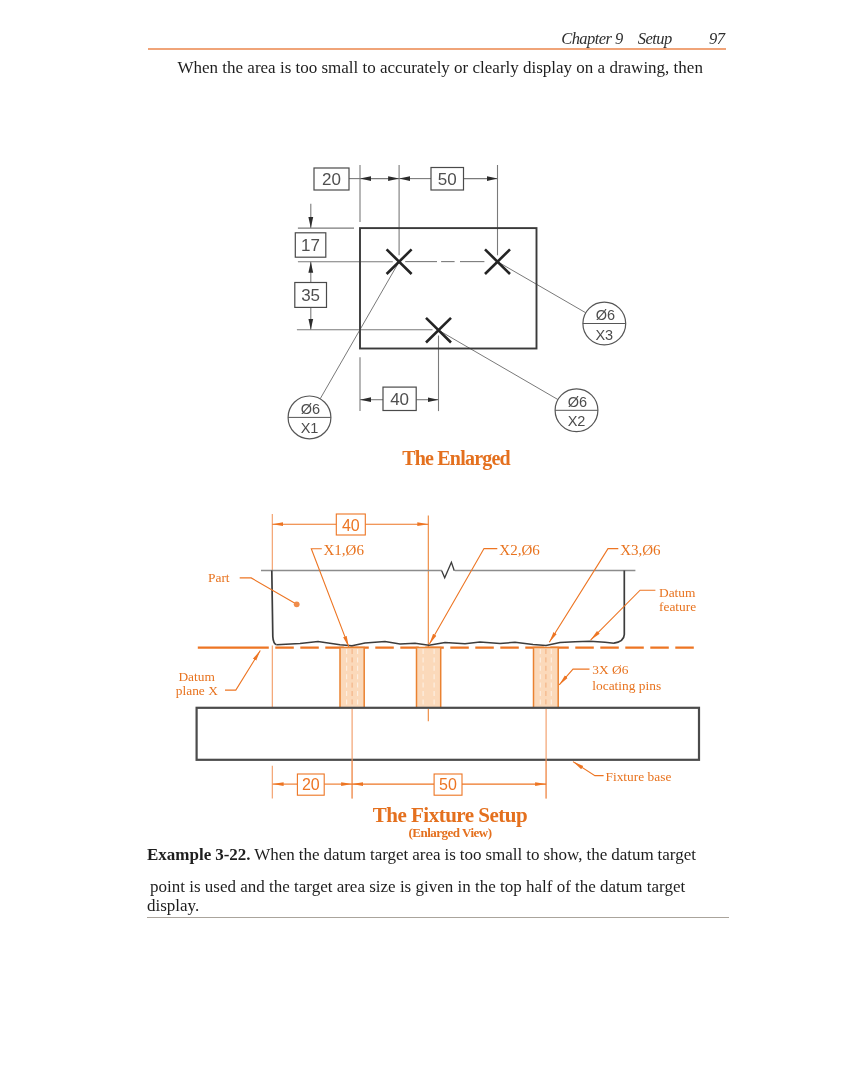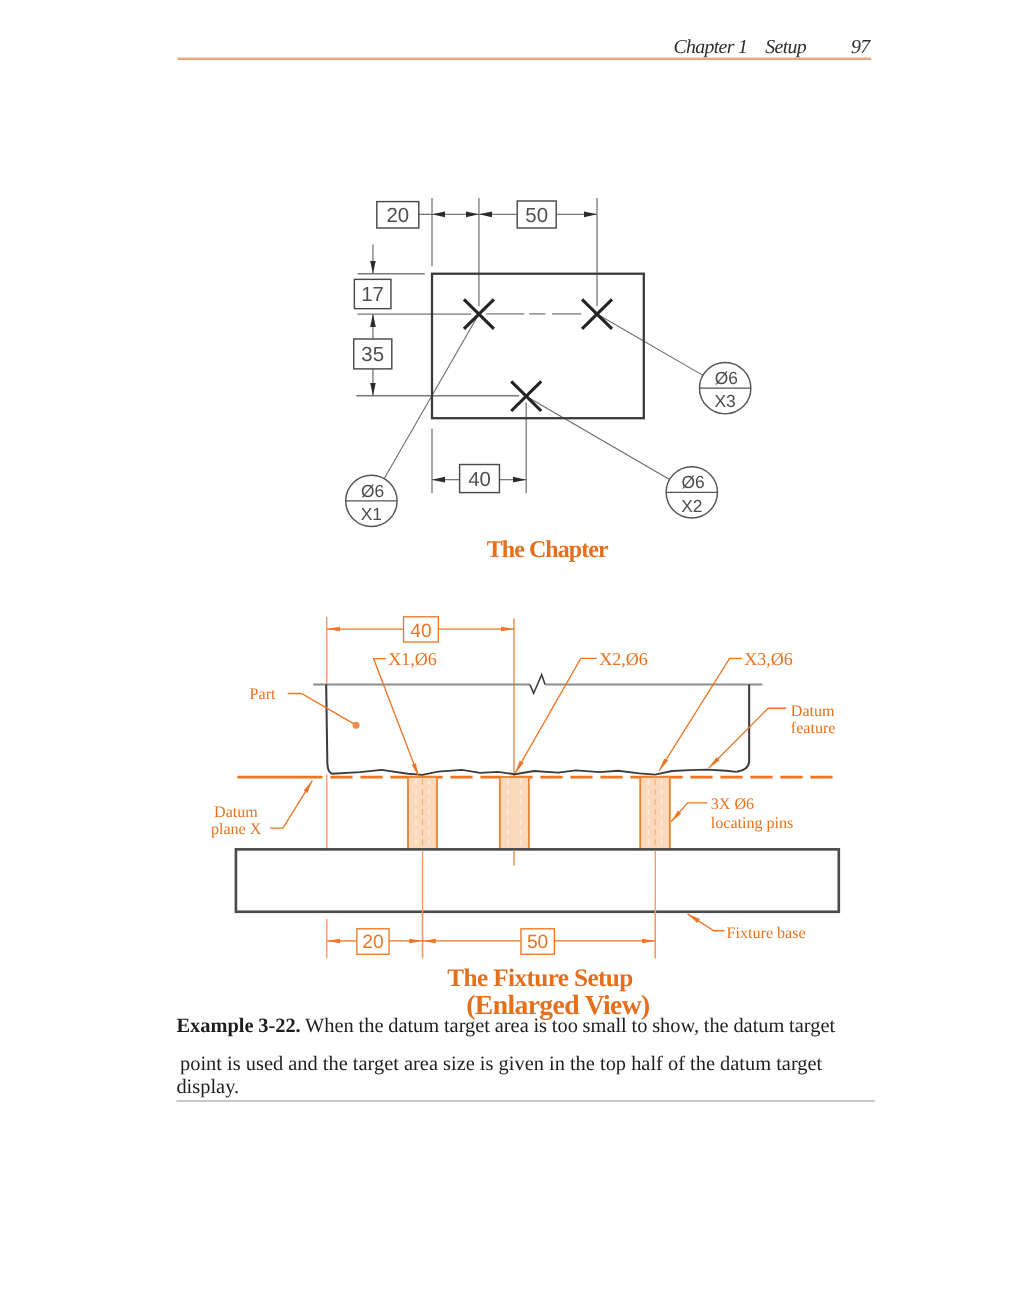--- a/index.html
+++ b/index.html
@@ -7,29 +7,30 @@
  font-family:"Liberation Serif",serif;}
 .abs{position:absolute;line-height:1;white-space:nowrap;}
 .body{font-size:17px;color:#1e1e1e;letter-spacing:0px;}
 .cap{font-weight:bold;color:#e4701e;text-align:center;}
 .hd{top:30.9px;font-style:italic;font-size:16.5px;letter-spacing:-0.55px;color:#2e2e2e;}
 </style>
 </head>
 <body>
 <div id="page">
 
-<div class="abs hd" style="left:561.2px;">Chapter 1</div>
+<div class="abs hd" style="left:561.2px;">Chapter 9</div>
 <div class="abs hd" style="left:637.8px;">Setup</div>
 <div class="abs hd" style="left:709.1px;">97</div>
 <div class="abs" style="left:148px;top:48.3px;width:578px;height:1.6px;background:#f0a479;"></div>
 
-
-<div class="abs cap" style="left:356px;top:448.2px;width:200px;font-size:20px;letter-spacing:-0.8px;">The Chapter</div>
+<div class="abs body" id="p1a" style="left:177.5px;top:59.2px;">When the area is too small to accurately or clearly display on a drawing, then</div>
+
+<div class="abs cap" style="left:356px;top:448.2px;width:200px;font-size:20px;letter-spacing:-0.8px;">The Enlarged</div>
 <div class="abs cap" style="left:350px;top:805px;width:200px;font-size:21px;letter-spacing:-0.5px;">The Fixture Setup</div>
-<div class="abs cap" style="left:365px;top:825.5px;width:200px;font-size:23px;letter-spacing:-0.5px;">(Enlarged View)</div>
+<div class="abs cap" style="left:350px;top:825.5px;width:200px;font-size:13px;letter-spacing:-0.5px;">(Enlarged View)</div>
 
 <div class="abs body" id="p2a" style="left:147px;top:846px;word-spacing:-0.3px;"><b>Example 3-22.</b> When the datum target area is too small to show, the datum target</div>
 <div class="abs body" id="p2b" style="left:150px;top:877.9px;">point is used and the target area size is given in the top half of the datum target</div>
 <div class="abs body" id="p2c" style="left:147px;top:897px;">display.</div>
 <div class="abs" style="left:147px;top:917px;width:582px;height:1px;background:#aaa49c;"></div>
 
 <svg width="849" height="1087" viewBox="0 0 849 1087" style="position:absolute;left:0;top:0;">
 <defs>
 <marker id="mD" markerWidth="12" markerHeight="7" refX="11" refY="3" orient="auto-start-reverse" markerUnits="userSpaceOnUse">
           <path d="M11 3 L0 0.6 L0 5.4 Z" fill="#2c2c2c"></path>

